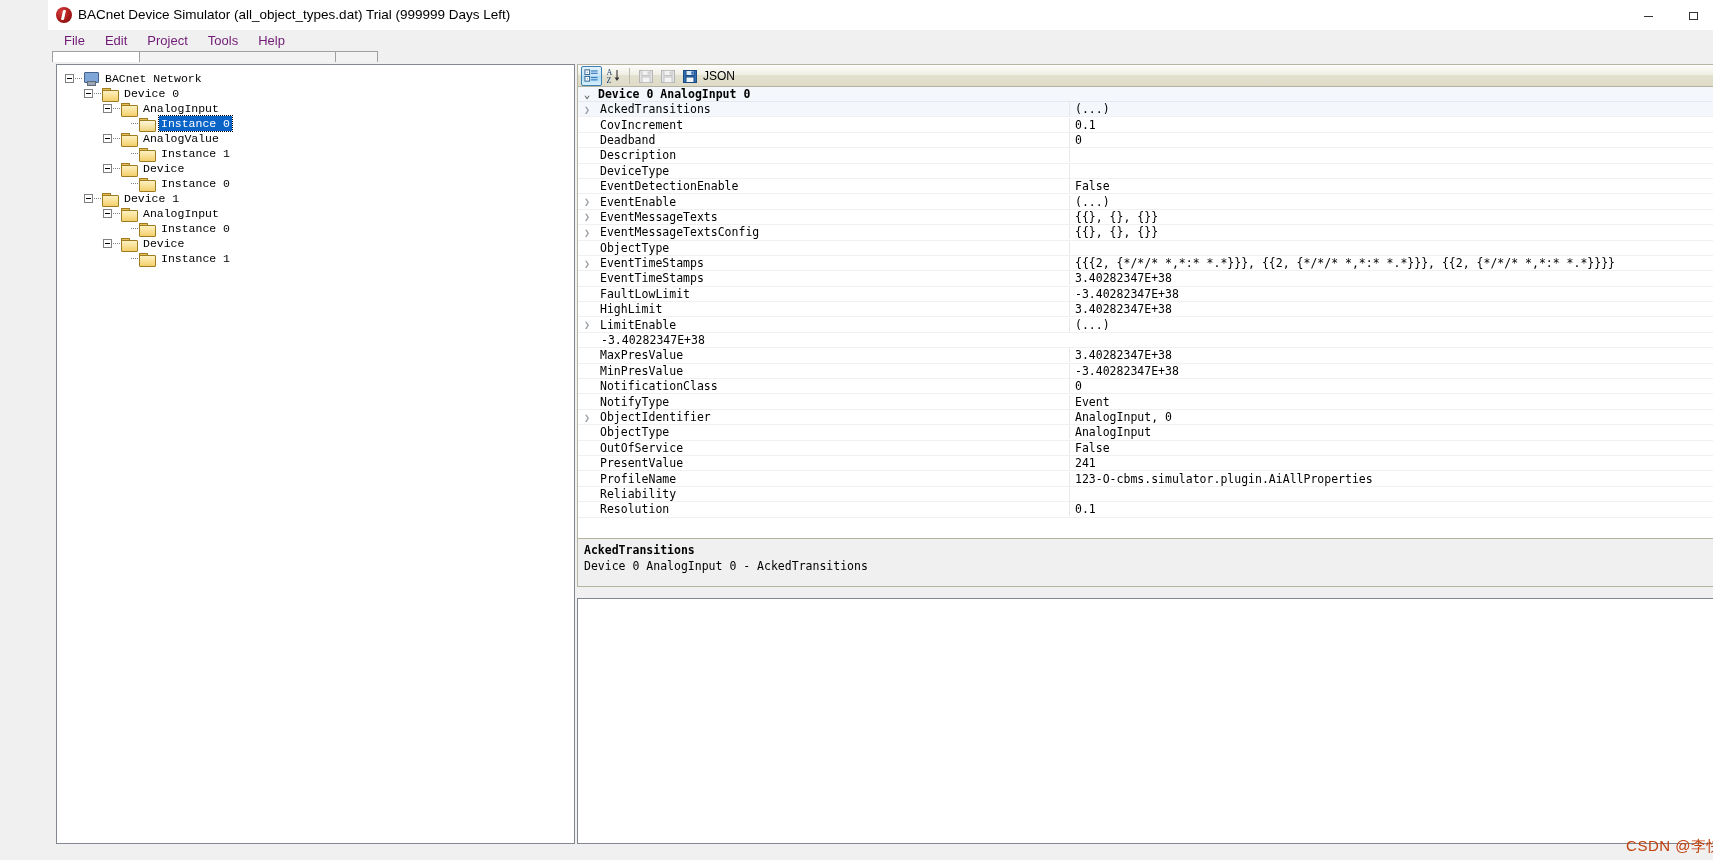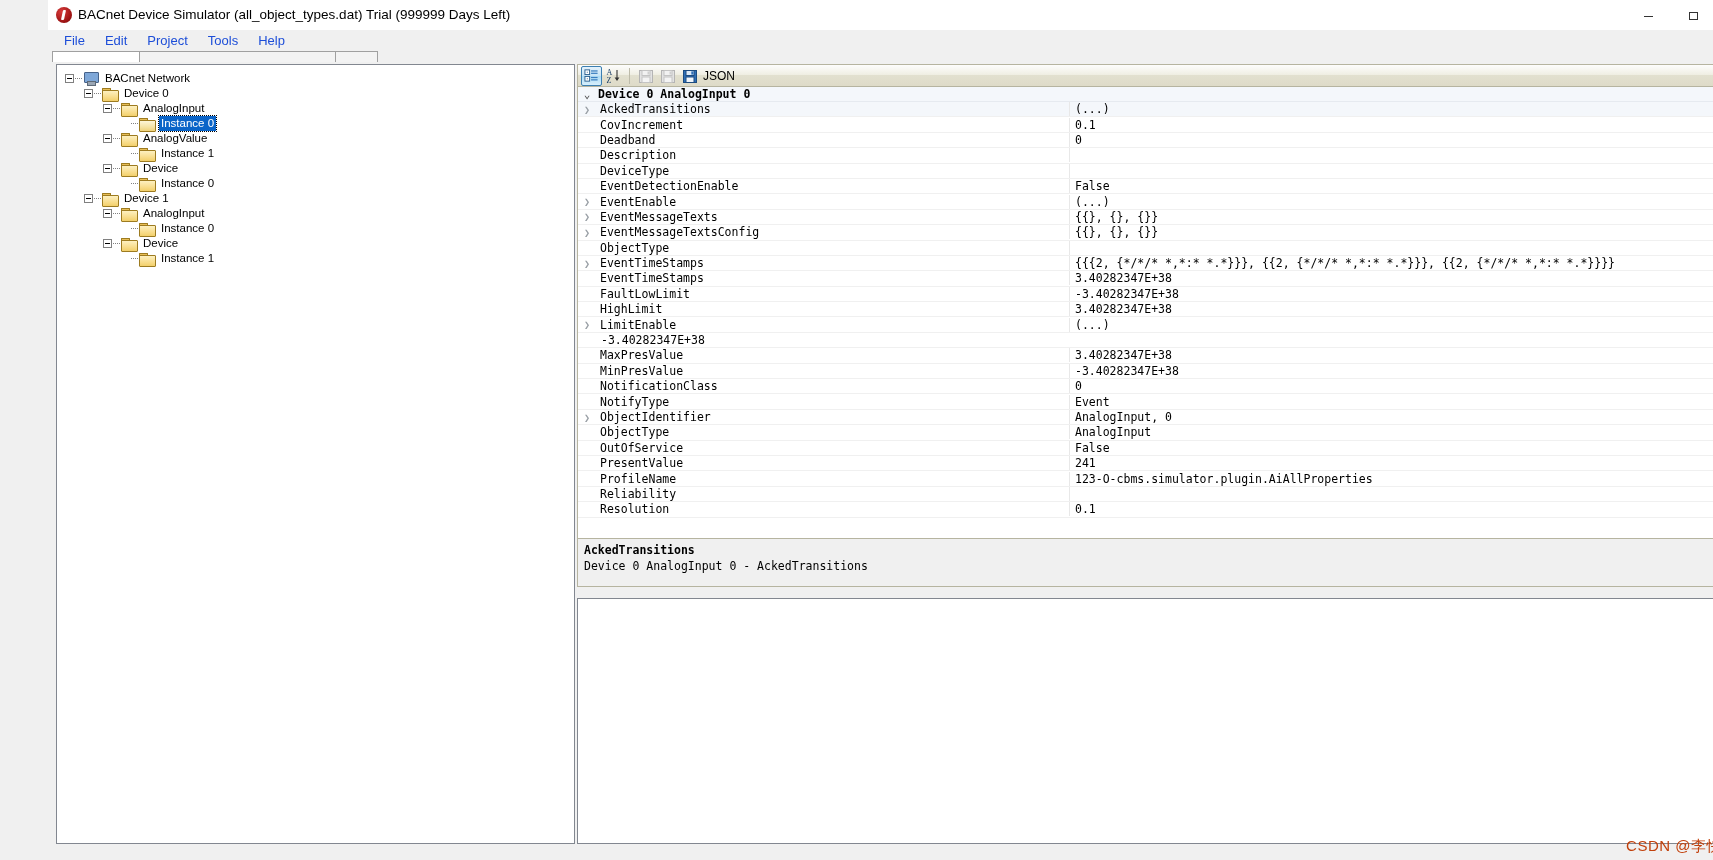--- a/index.html
+++ b/index.html
@@ -42,21 +42,21 @@
     color: #333;
   }
   .win-btn svg { display: block; }
 
   
   .menubar {
     height: 21px; background: #f0f0f0;
     display: flex; align-items: center; padding-left: 6px;
   }
   .menu-item {
-    padding: 2px 10px; font-size: 13px; color: #1d4ed8;
+    padding: 2px 10px; font-size: 13px; color: #701a75;
     font-family: "Liberation Sans", sans-serif; line-height: 16px;
   }
 
   
   .tabstrip {
     height: 18px; background: #f0f0f0;
     display: flex; align-items: flex-end;
     padding-left: 4px;
     position: relative;
   }
@@ -86,21 +86,21 @@
     position: absolute; left: 8px; top: 2px;
     width: 519px; height: 780px;
     background: #ffffff;
     border: 1px solid #828790;
     overflow: hidden;
   }
   .tree { padding: 6px 0 0 8px; }
   .tnode {
     display: flex; align-items: center;
     height: 15px; white-space: nowrap;
-    font-family: Liberation Sans, sans-serif;
+    font-family: Liberation Mono, monospace;
     font-size: 11.5px;
     line-height: 15px;
   }
   .expander {
     width: 9px; height: 9px;
     border: 1px solid #808080;
     background: #ffffff;
     position: relative; flex: 0 0 auto;
     margin-right: 1px;
   }

